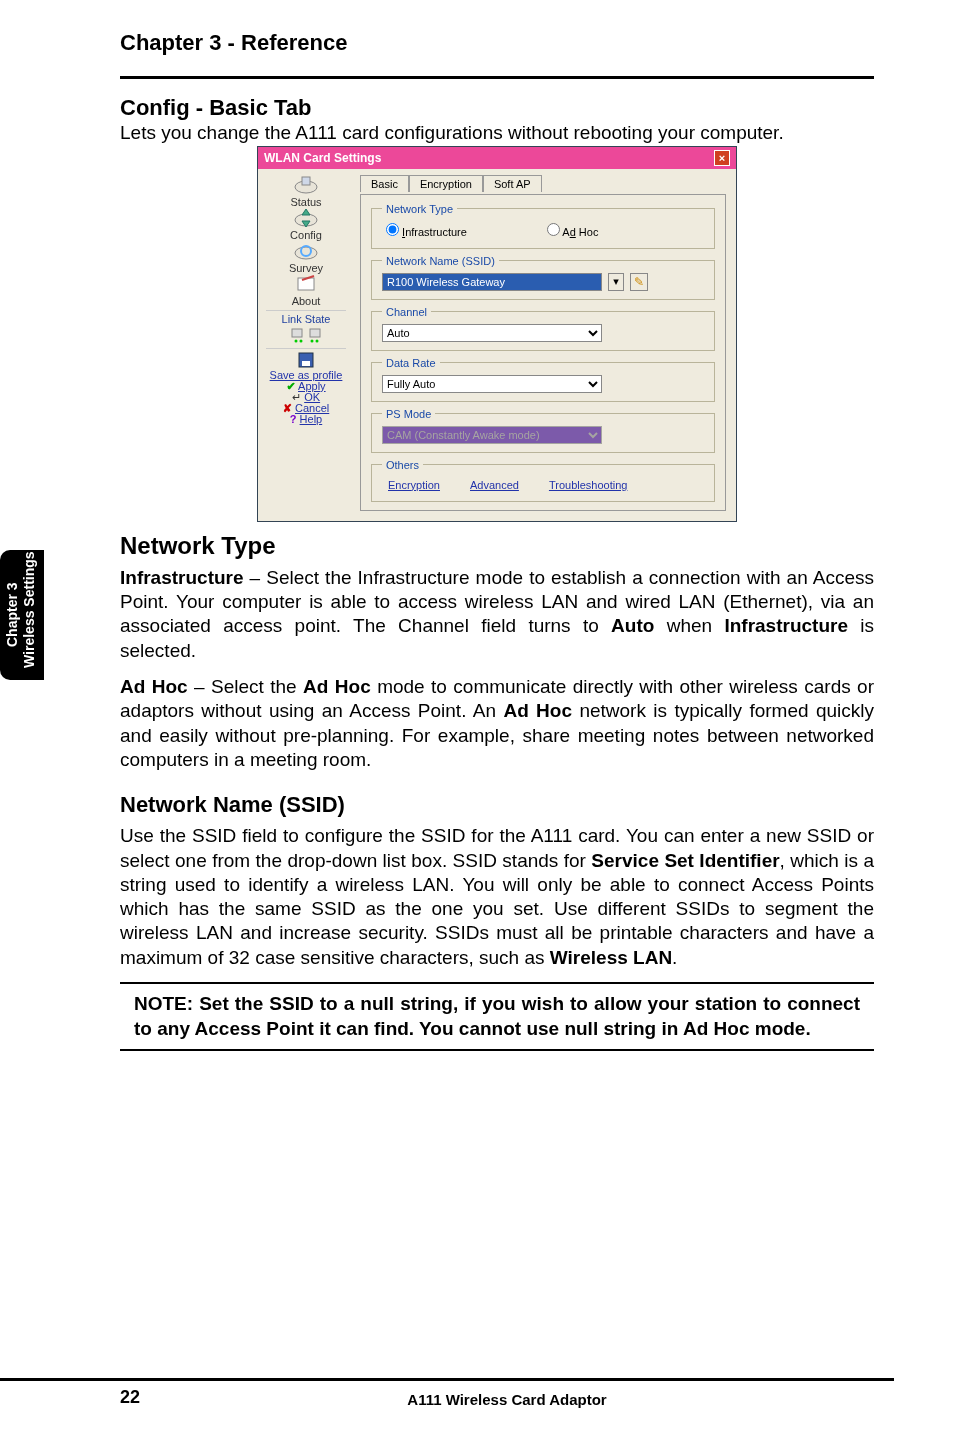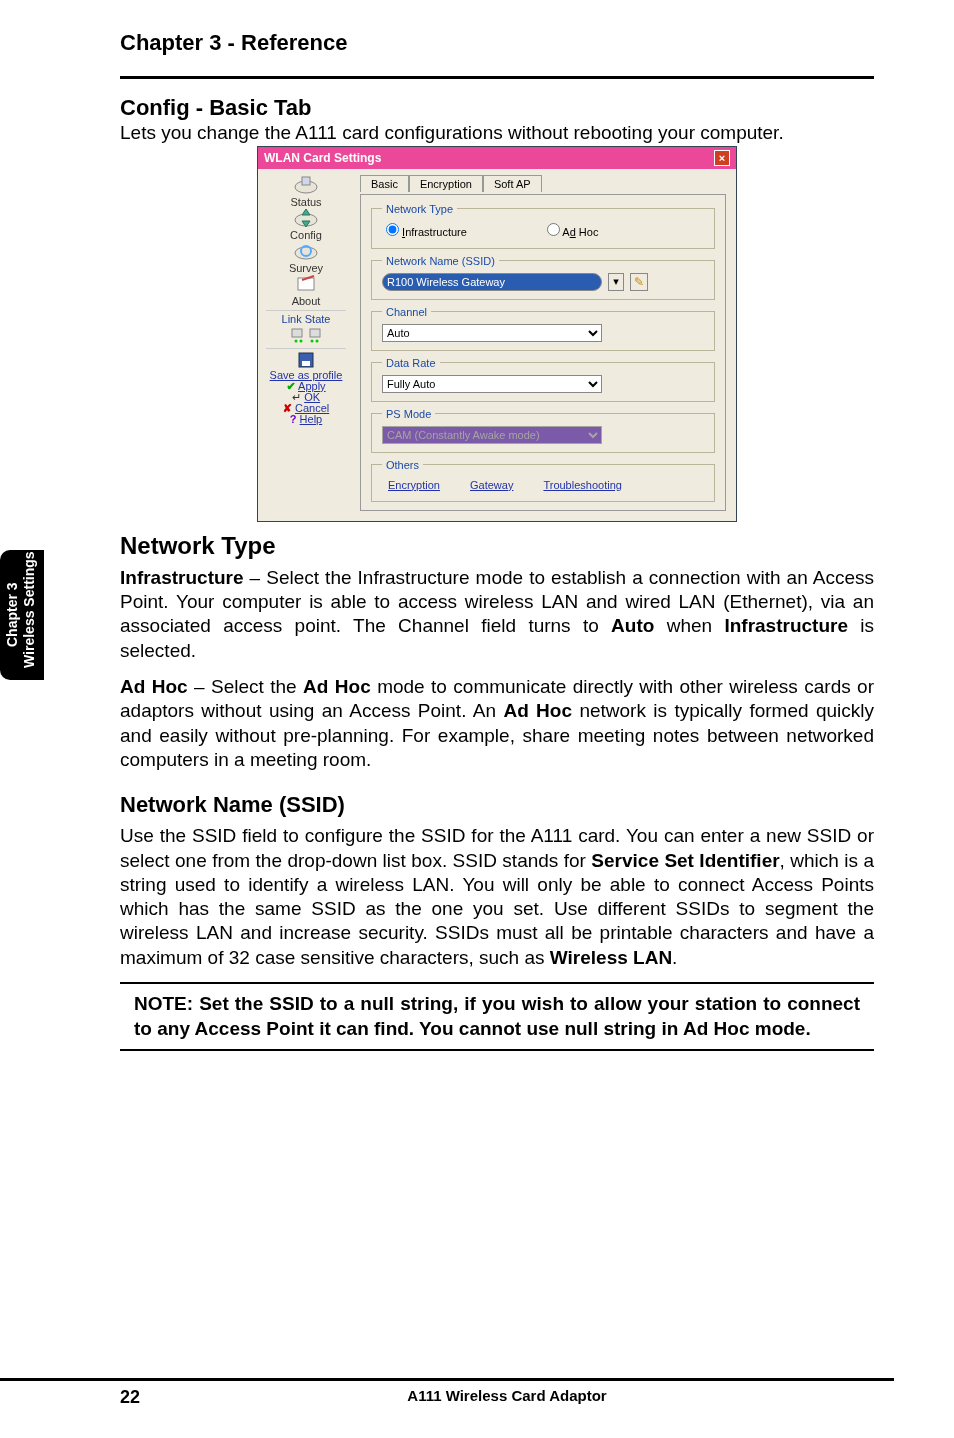--- a/index.html
+++ b/index.html
@@ -198,21 +198,21 @@
   .footer {
     position: absolute;
     bottom: 30px;
     left: 0;
     right: 60px;
     border-top: 3px solid #000;
     padding-top: 6px;
   }
   .footer-row {
     display: flex;
-    align-items: flex-start;
+    align-items: flex-end;
     margin-left: 120px;
   }
   .page-num {
     font-size: 18px;
     font-weight: bold;
     width: 100px;
   }
   .footer-title {
     flex: 1;
     text-align: center;
@@ -321,21 +321,21 @@
             <legend>Network Type</legend>
             <div class="radio-row">
               <label><input type="radio" checked="" style=""> <u>I</u><span>nfrastructure</span></label>
               <label><input type="radio" style=""> A<u>d</u> Hoc</label>
             </div>
           </fieldset>
 
           <fieldset class="group">
             <legend>Network Name (SSID)</legend>
             <div class="field-row">
-              <input class="text-input ssid-input" style="width: 220px; border-radius: 9px;" value="R100 Wireless Gateway">
+              <input class="text-input ssid-input" style="width: 220px;" value="R100 Wireless Gateway">
               <span style="border:1px solid #888;width:16px;height:18px;background:#efebde;display:inline-flex;align-items:center;justify-content:center;">▾</span>
               <span class="survey-btn"><span style="color:#c80">✎</span></span>
             </div>
           </fieldset>
 
           <fieldset class="group">
             <legend>Channel</legend>
             <select class="combo">
               <option>Auto</option>
             </select>
@@ -352,21 +352,21 @@
             <legend>PS Mode</legend>
             <select class="combo" disabled="">
               <option>CAM (Constantly Awake mode)</option>
             </select>
           </fieldset>
 
           <fieldset class="group" style="margin-bottom:0;">
             <legend>Others</legend>
             <div class="others-links">
               <a href="#">Encryption</a>
-              <a href="#">Gateway</a>
+              <a href="#">Advanced</a>
               <a href="#">Troubleshooting</a>
             </div>
           </fieldset>
 
         </div>
       </div>
     </div>
   </div>
 
   <h3 class="sub-title">Network Type</h3>

